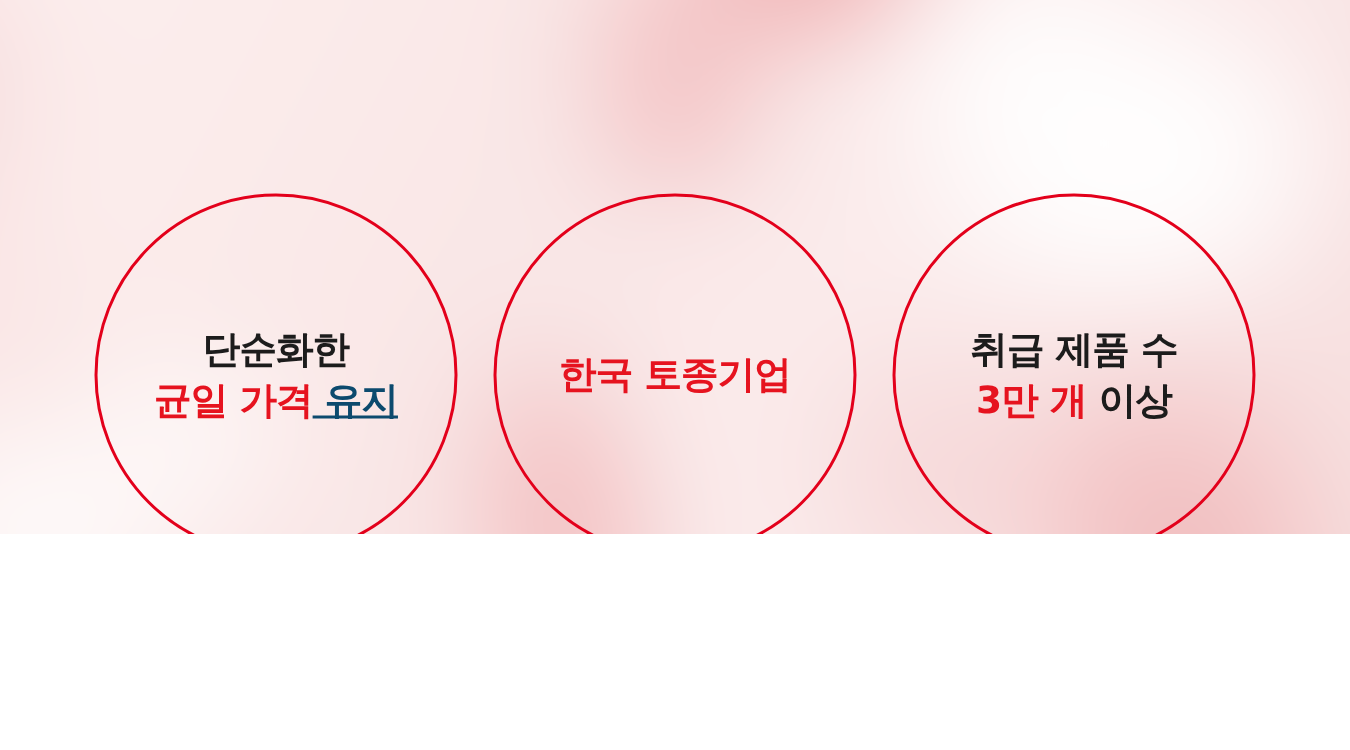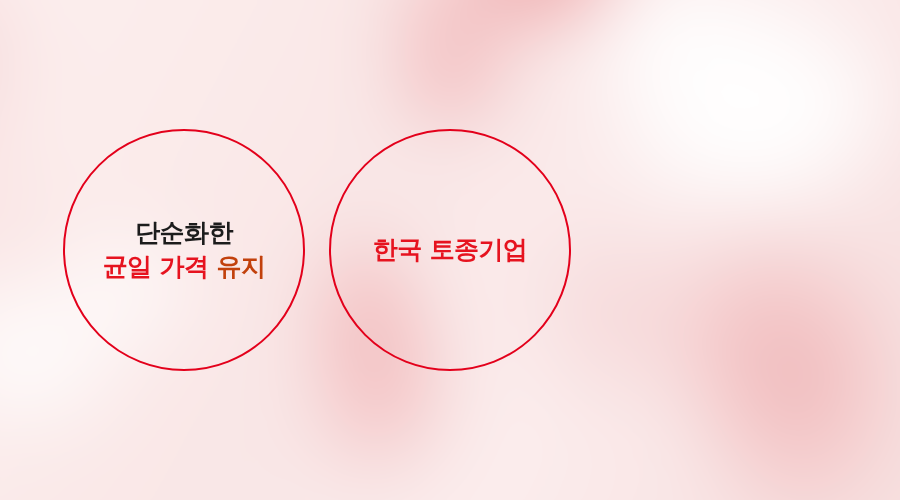--- a/index.html
+++ b/index.html
@@ -97,30 +97,34 @@
     white-space: nowrap;
     text-align: center;
     color: #1c1c1c;
   }
   .line .hi { color: #e6131f; }
   .line .dk { color: #1c1c1c; }
 </style>
 </head>
 <body>
 
-<div id="stage" style="width: 900px; height: 500px;">
+<div id="stage" style="width: 900px; height: 356px;">
 
   <div id="backdrop"></div>
 
   <div id="circles">
 
     <div class="circle c1" style="border-color: rgb(227, 0, 27);">
       <div class="line"><span class="dk" style="color: rgb(28, 28, 28);">단순화한</span></div>
-      <div class="line"><span class="hi" style="color: rgb(230, 19, 31); margin-top: 44px;">균일 가격</span><span class="dk" style="color: #c2410c;"> 유지</span></div>
+      <div class="line"><span class="hi" style="color: rgb(230, 19, 31); margin-top: 44px;">균일 가격</span><span class="dk" style="color: #0c4a6e; text-decoration: underline;"> 유지</span></div>
     </div>
 
     <div class="circle c2" style="border-color: rgb(227, 0, 27);">
       <div class="line"><span class="hi" style="color: rgb(230, 19, 31);">한국 토종기업</span></div>
     </div>
 
+    <div class="circle c3" style="border-color: rgb(227, 0, 27);">
+      <div class="line"><span class="dk" style="color: rgb(28, 28, 28);">취급 제품 수</span></div>
+      <div class="line"><span class="hi" style="color: rgb(230, 19, 31);">3만 개</span><span class="dk" style="color: rgb(28, 28, 28);"> 이상</span></div>
+    </div>
 
   </div>
 </div>
 
 </body></html>

